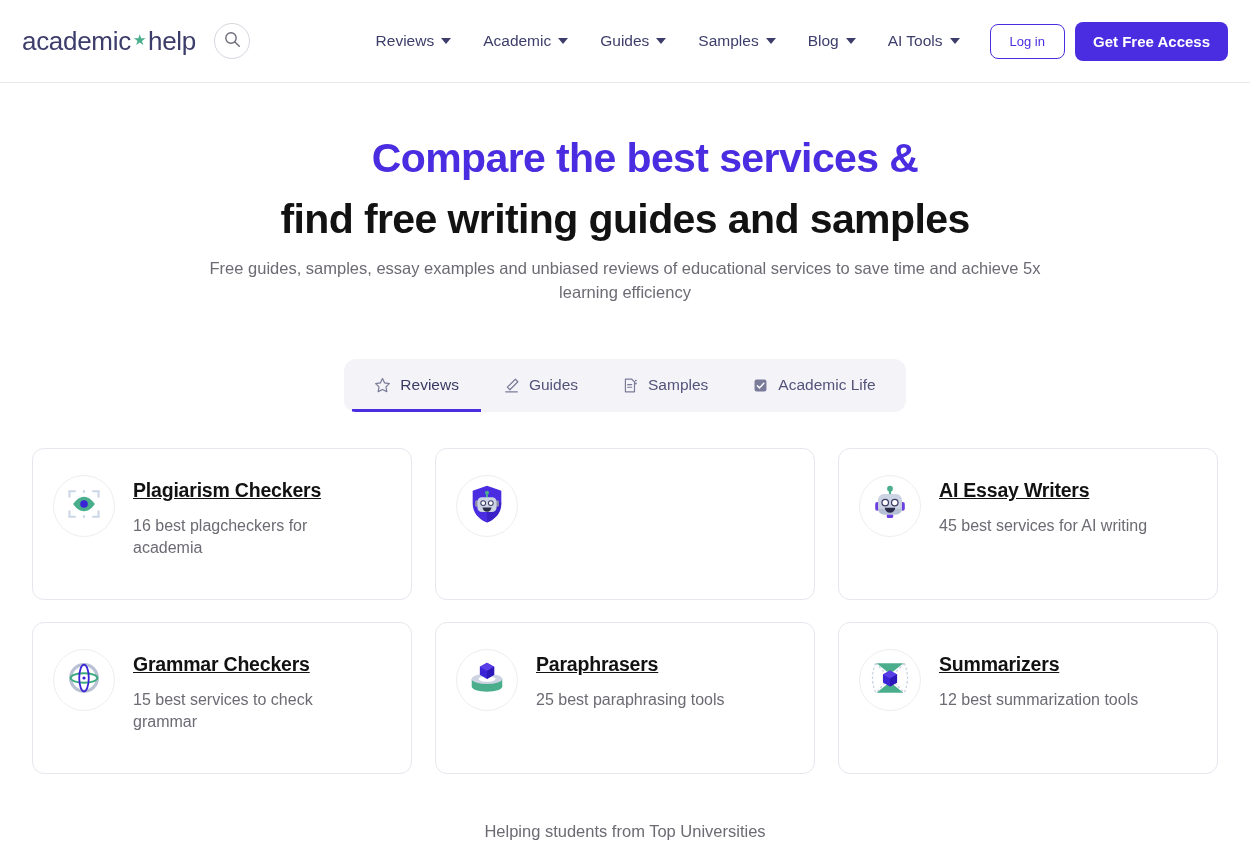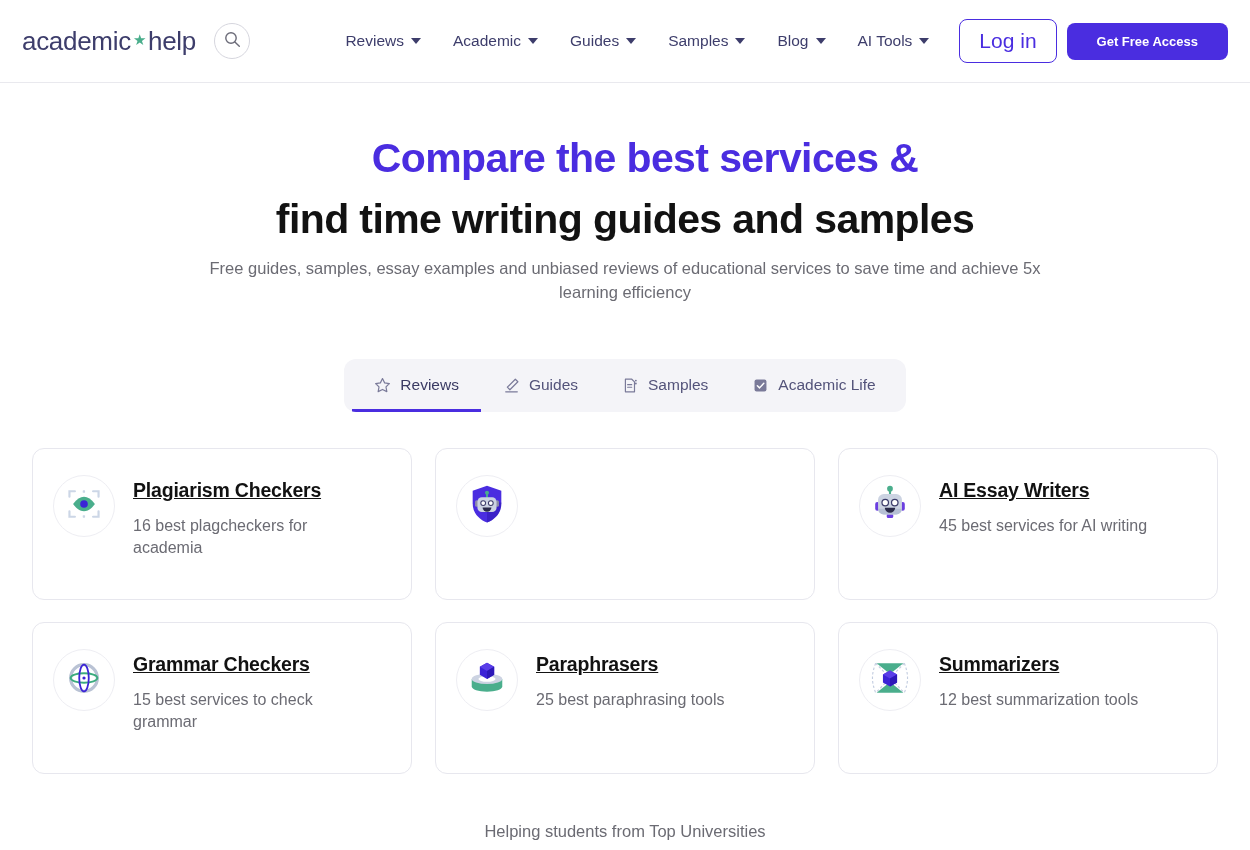--- a/index.html
+++ b/index.html
@@ -77,32 +77,32 @@
     border-top: 6px solid #3d3d6b;
     display: inline-block;
   }
 
   .btn-login {
     margin-left: 14px;
     padding: 9px 19px;
     border: 1.5px solid #4a2de0;
     border-radius: 8px;
     color: #4a2de0;
-    font-size: 21px;
+    font-size: 13px;
     background: #fff;
     cursor: pointer;
     white-space: nowrap;
   }
   .btn-cta {
     margin-left: 10px;
-    padding: 11px 30px;
+    padding: 11px 18px;
     border-radius: 8px;
     background: #4a2de0;
     color: #fff;
-    font-size: 13px;
+    font-size: 15px;
     font-weight: bold;
     border: none;
     cursor: pointer;
     white-space: nowrap;
     font-family: "Liberation Sans", sans-serif;
   }
 
   
   .hero { text-align: center; padding-top: 45px; }
   .hero h1 {
@@ -247,21 +247,21 @@
     </div>
 
     <button class="btn-login">Log in</button>
     <button class="btn-cta">Get Free Access</button>
   </div>
 </div>
 
 <div class="hero">
   <h1>
     <span class="l1">Compare the best services &amp;</span>
-    <span class="l2">find time writing guides and samples</span>
+    <span class="l2">find free writing guides and samples</span>
   </h1>
   <p>Free guides, samples, essay examples and unbiased reviews of educational services to save time and achieve 5x learning efficiency</p>
 </div>
 
 <div class="tabs-wrap">
   <div class="tabs">
 
     <div class="tab active">
       <span>
         <svg width="17" height="17" viewBox="0 0 20 20">

